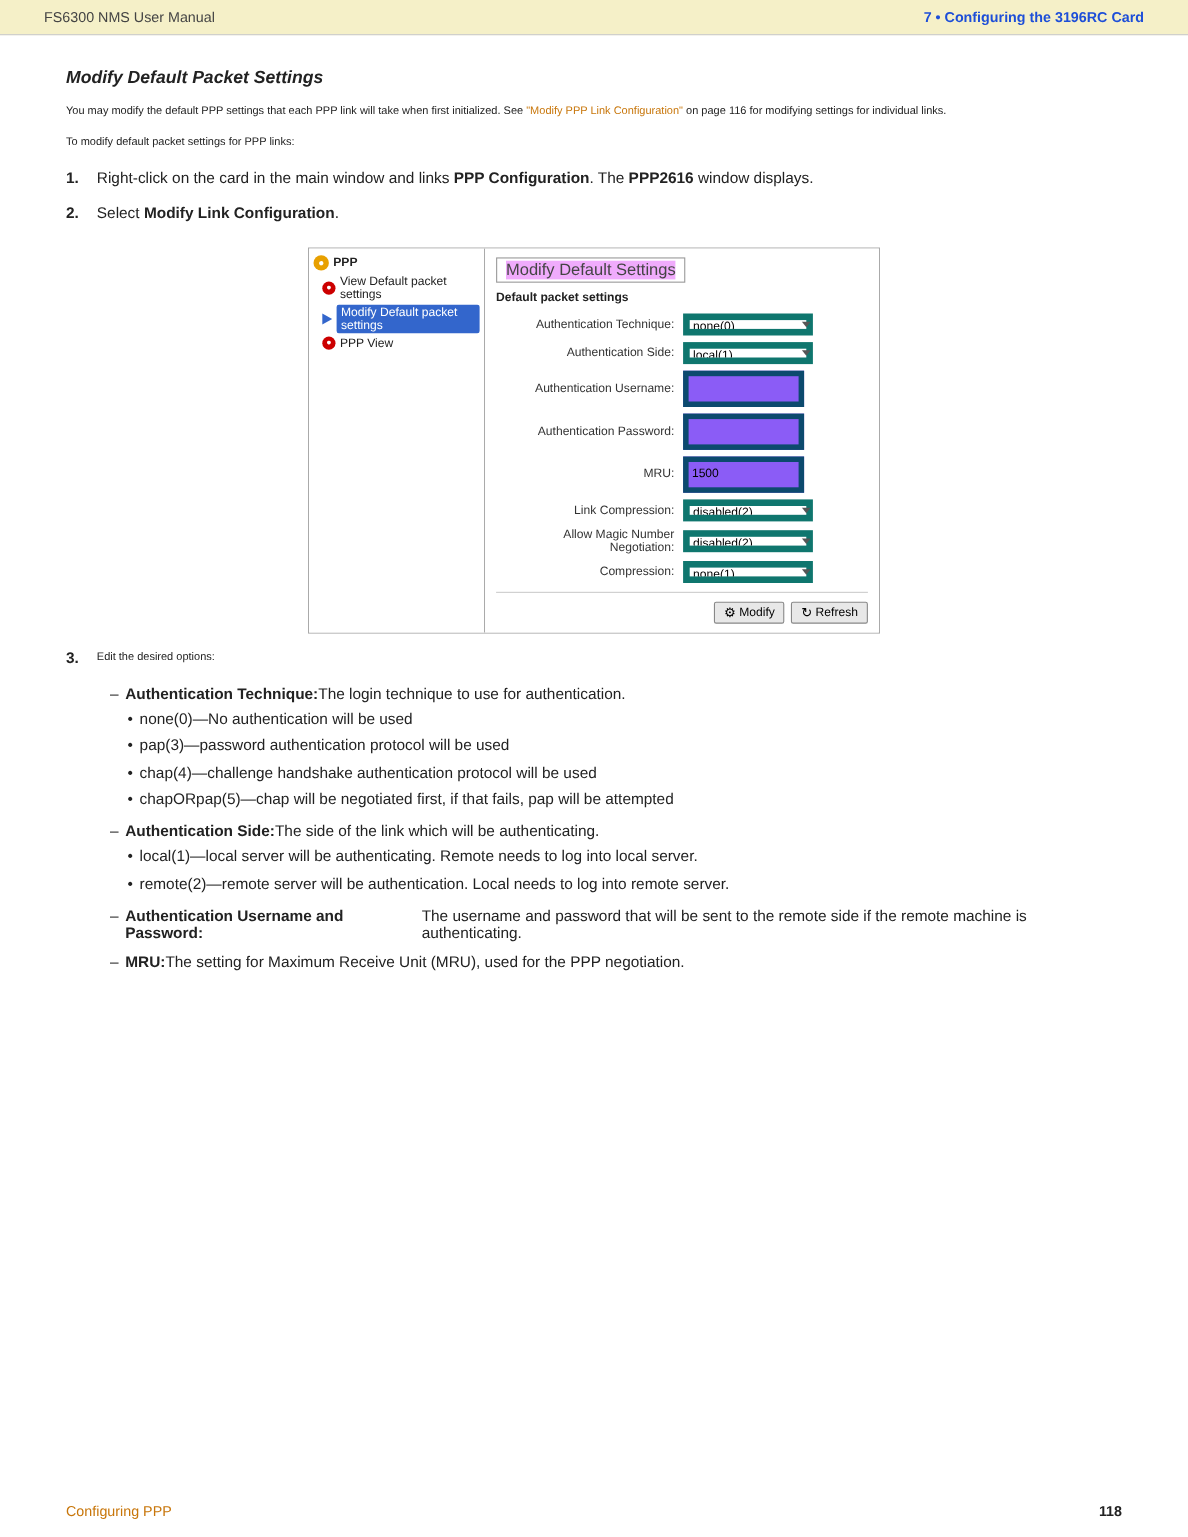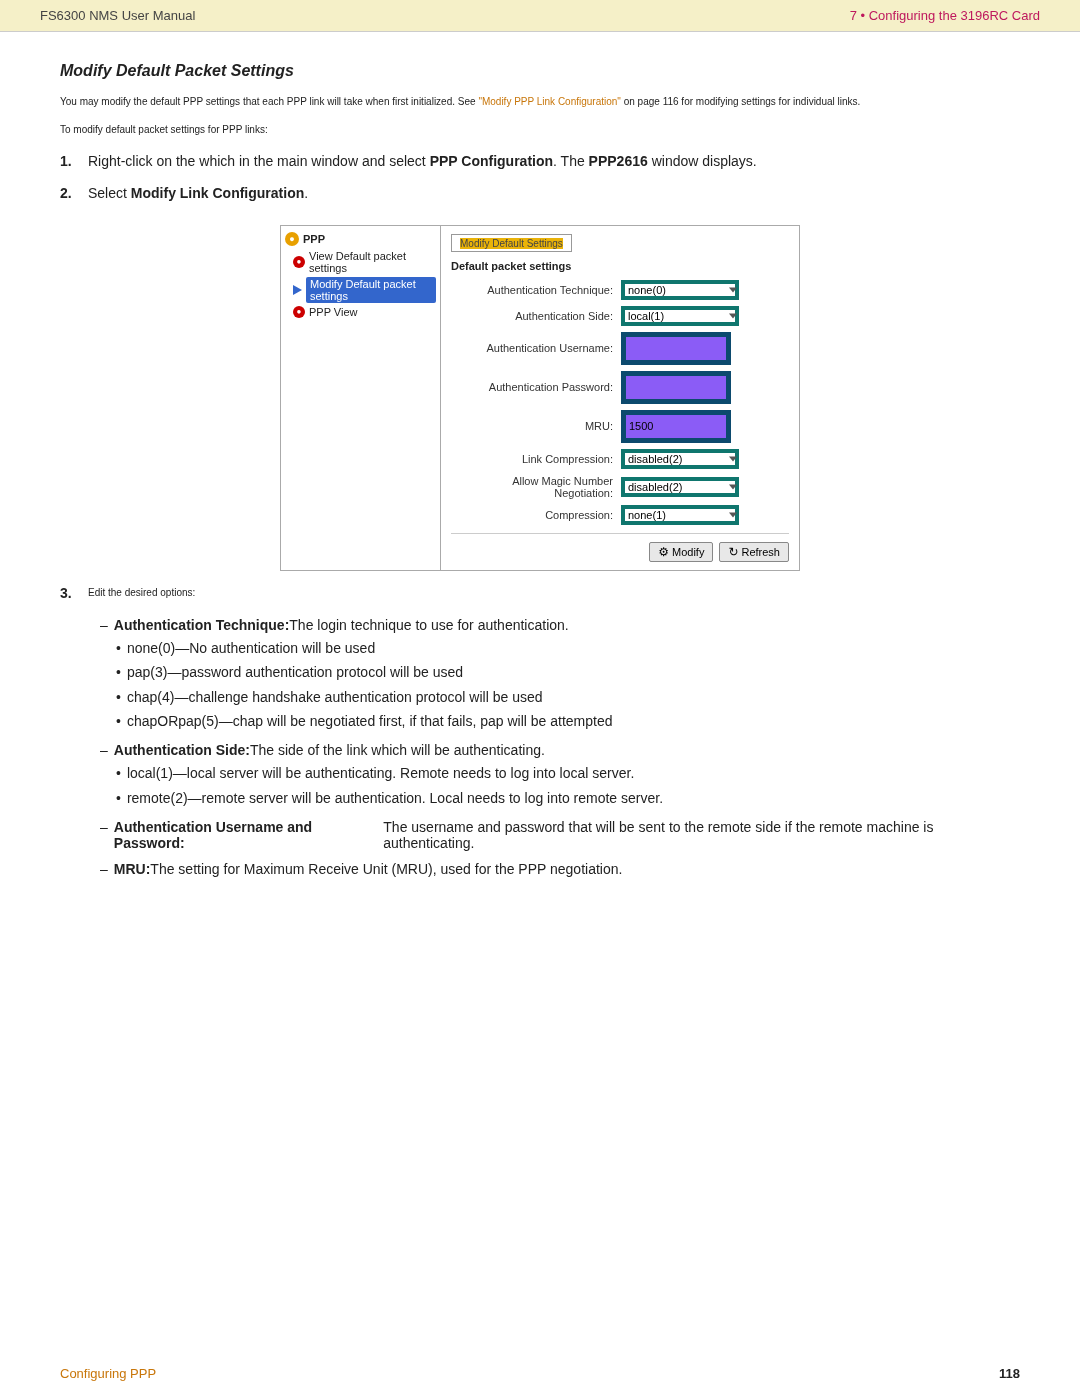--- a/index.html
+++ b/index.html
@@ -28,22 +28,22 @@
       justify-content: space-between;
       align-items: center;
       padding: 8px 40px;
     }
     .header-left {
       font-size: 13px;
       color: #444;
     }
     .header-right {
       font-size: 13px;
-      font-weight: normal;
-      color: #be185d;
+      font-weight: bold;
+      color: #1d4ed8;
     }
 
     
     .main-content {
       padding: 30px 60px 40px 60px;
     }
 
     
     .section-title {
       font-size: 16px;
@@ -168,25 +168,25 @@
 
     
     .settings-panel {
       flex: 1;
       padding: 8px 10px;
       background: #fff;
     }
     .settings-group-title {
       border: 1px solid #aaa;
       padding: 2px 8px;
-      font-size: 10px;
+      font-size: 15px;
       font-weight: normal;
       color: #444;
       margin-bottom: 8px;
-      background: #eab308;
+      background: #f0abfc;
       display: inline-block;
     }
     .settings-group-label {
       font-size: 11px;
       font-weight: bold;
       color: #222;
       margin-bottom: 8px;
     }
     .field-row {
       display: flex;
@@ -207,21 +207,21 @@
       width: 110px;
       font-size: 11px;
       padding: 0 3px;
       background: #8b5cf6;
     }
     .field-select-wrapper {
       position: relative;
       width: 118px;
     }
     .field-select {
-      border: 4px solid #0f766e;
+      border: 6px solid #0f766e;
       height: 20px;
       width: 118px;
       font-size: 11px;
       padding: 0 3px;
       background: #fff;
       appearance: none;
       -webkit-appearance: none;
       padding-right: 16px;
     }
     .select-arrow {
@@ -336,21 +336,21 @@
     <p class="para">
       <span>You may modify the default PPP settings that each PPP link will take when first initialized. See </span><span class="link-text">"Modify PPP Link Configuration"</span><span> on page 116 for modifying settings for individual links.</span>
     </p>
 
     <p class="para">To modify default packet settings for PPP links:</p>
 
     <ol class="numbered-list">
       <li>
         <span class="num">1.</span>
         <span>
-          <span>Right-click on the which in the main window and select </span><strong>PPP Configuration</strong><span>. The </span><strong>PPP2616</strong><span> window displays.</span>
+          <span>Right-click on the card in the main window and links </span><strong>PPP Configuration</strong><span>. The </span><strong>PPP2616</strong><span> window displays.</span>
         </span>
       </li>
       <li>
         <span class="num">2.</span>
         <span>
           <span>Select </span><strong>Modify Link Configuration</strong><span>.</span>
         </span>
       </li>
     </ol>
 

